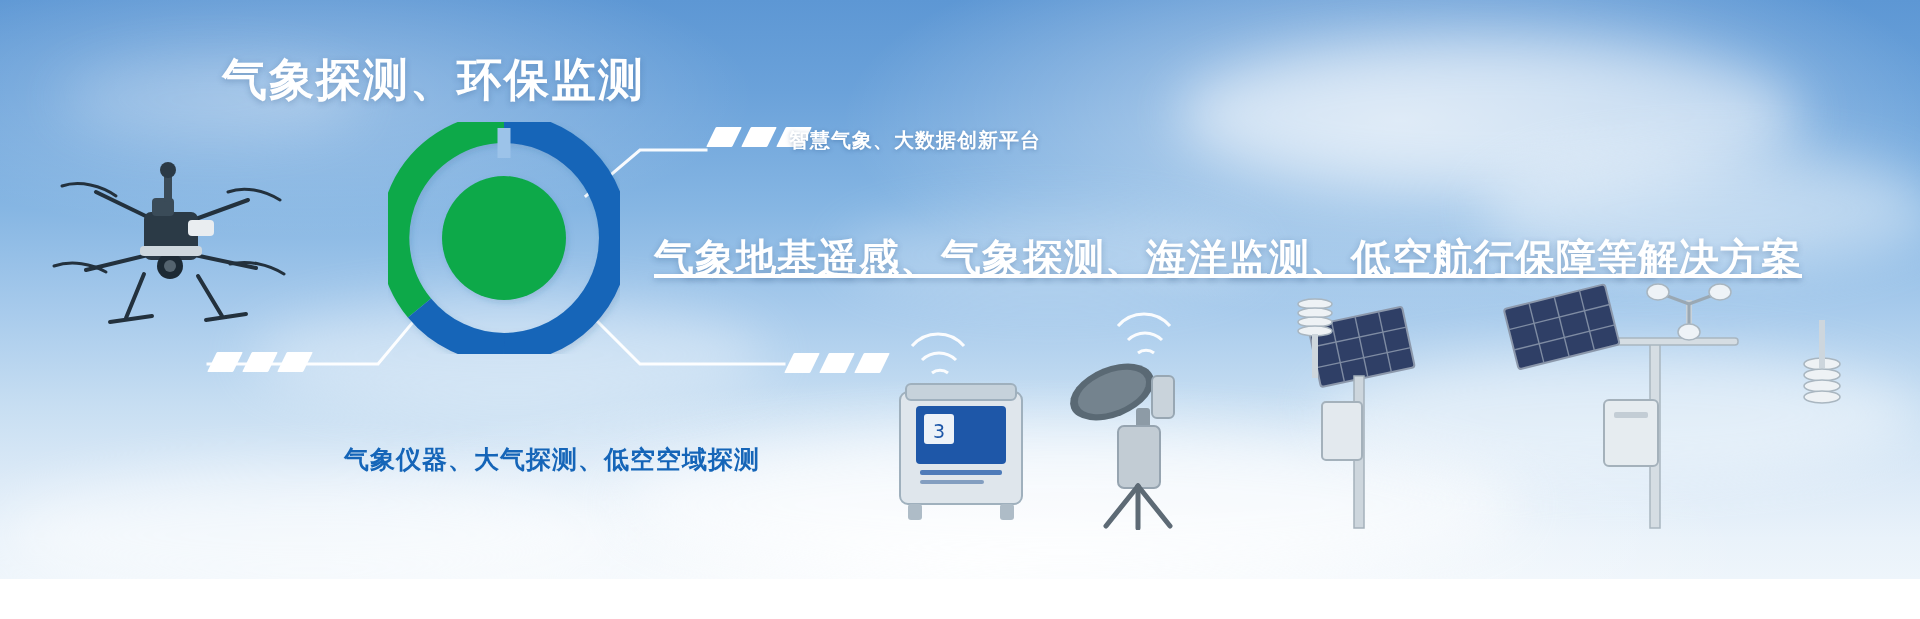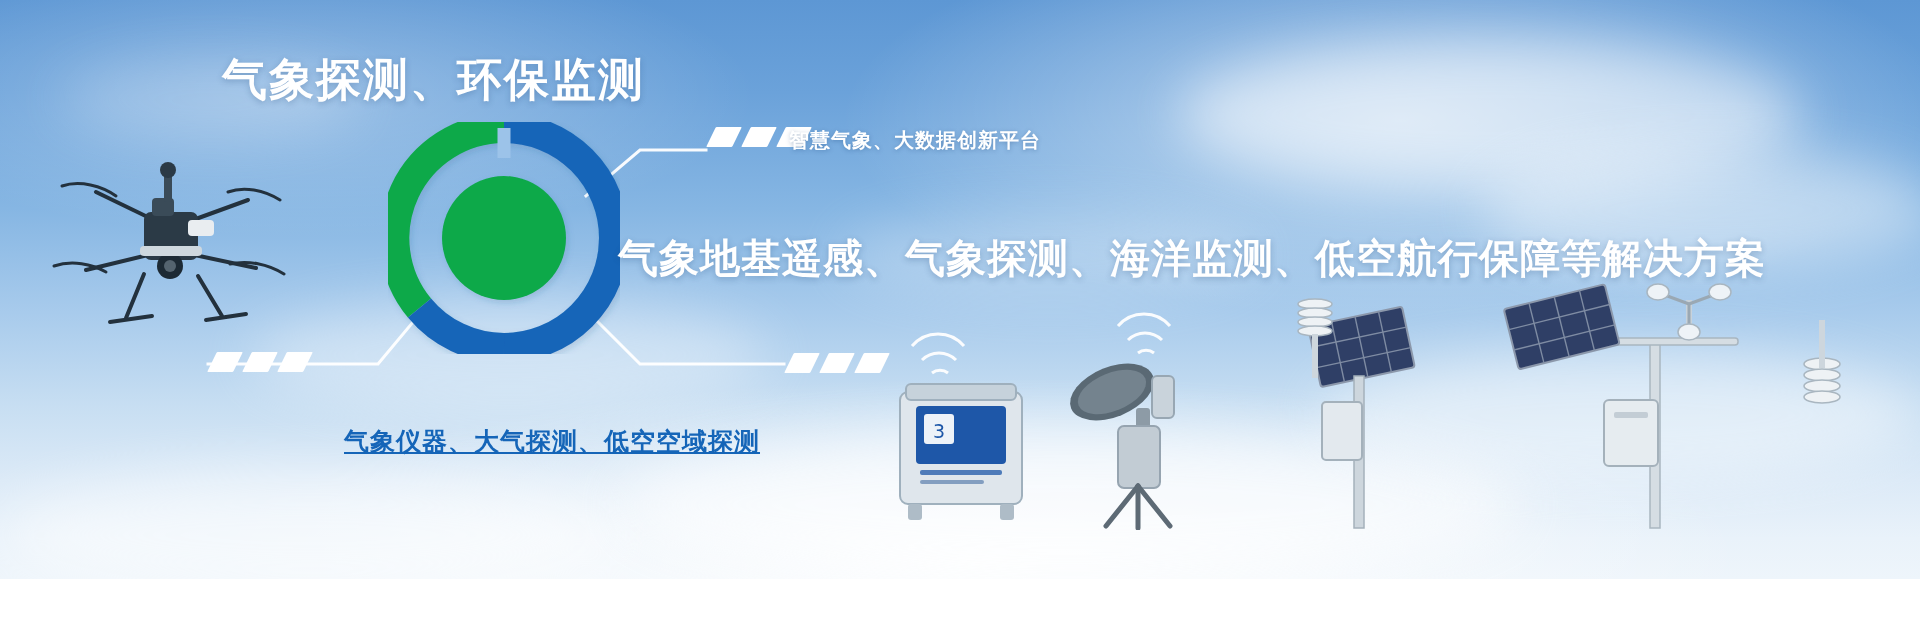--- a/index.html
+++ b/index.html
@@ -47,27 +47,28 @@
   #dash-right{left:789px;top:353px;}
   #dash-left{left:212px;top:352px;}
 
   
   #tagline-top{
     position:absolute;left:789px;top:127px;white-space:nowrap;
     font-size:20px;font-weight:bold;color:#ffffff;letter-spacing:1px;
     text-shadow:0 1px 4px rgba(30,70,120,.35);
   }
   #tagline-main{
-    position:absolute;left:618px;top:231px;white-space:nowrap;
+    position:absolute;left:654px;top:231px;white-space:nowrap;
     font-size:40px;font-weight:bold;color:#ffffff;letter-spacing:1px;
     text-shadow:0 2px 6px rgba(30,70,120,.30);
+    text-decoration:underline;
   }
   #tagline-bottom{
-    position:absolute;left:344px;top:425px;white-space:nowrap;
-    font-size:25px;font-weight:bold;color:#1565b8;letter-spacing:1px;text-decoration:underline;
+    position:absolute;left:344px;top:443px;white-space:nowrap;
+    font-size:25px;font-weight:bold;color:#1565b8;letter-spacing:1px;
   }
 
   
   #drone{position:absolute;left:40px;top:150px;width:250px;height:190px;}
   
   #equip{position:absolute;left:860px;top:280px;width:1060px;height:250px;}
 </style>
 </head>
 <body>
 

